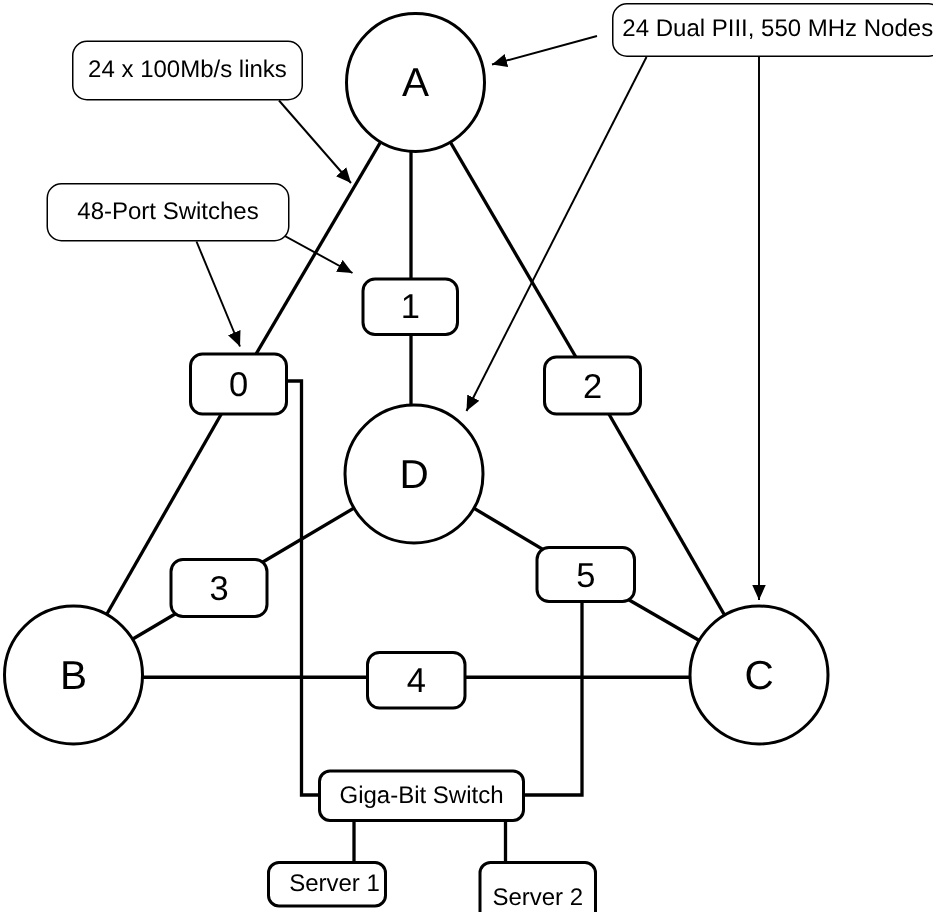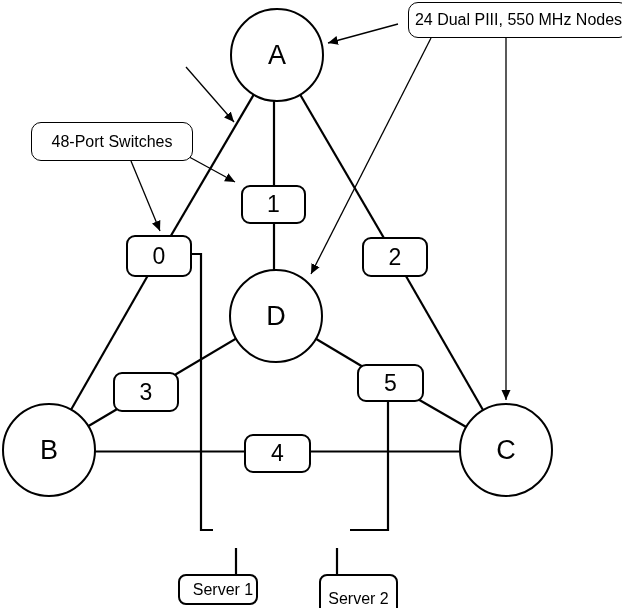--- a/index.html
+++ b/index.html
@@ -123,19 +123,21 @@
   <div class="circle" id="node-c">C</div>
   <div class="circle" id="node-d">D</div>
 
   <div class="sw" id="sw-0">0</div>
   <div class="sw" id="sw-1">1</div>
   <div class="sw" id="sw-2">2</div>
   <div class="sw" id="sw-3">3</div>
   <div class="sw" id="sw-4">4</div>
   <div class="sw" id="sw-5">5</div>
 
+  <div class="callout" id="callout-links">24 x 100Mb/s links</div>
   <div class="callout" id="callout-switches">48-Port Switches</div>
   <div class="callout" id="callout-nodes">24 Dual PIII, 550 MHz Nodes</div>
 
+  <div class="rect" id="gigabit-switch">Giga-Bit Switch</div>
   <div class="rect" id="server-1">Server 1</div>
   <div class="rect" id="server-2">Server 2</div>
 
 </div>
 
 </body></html>

